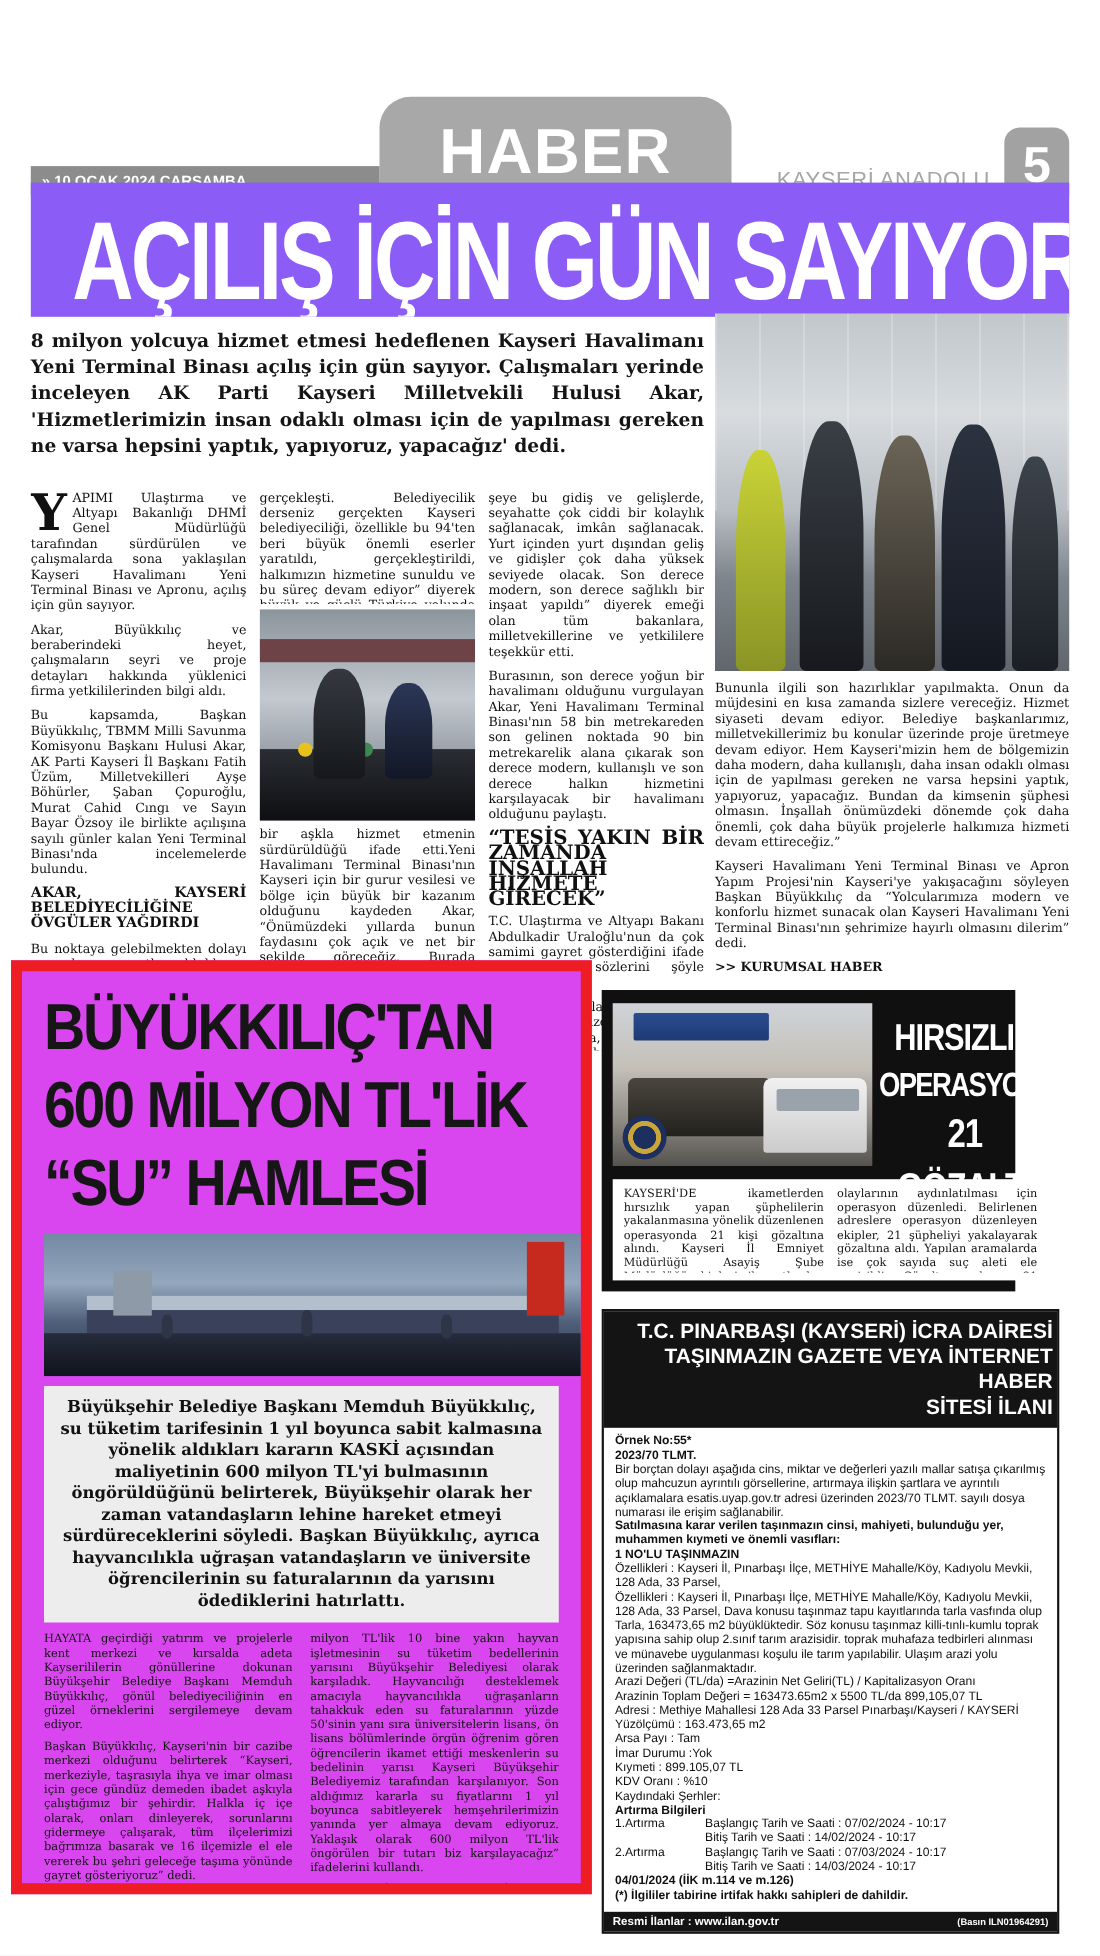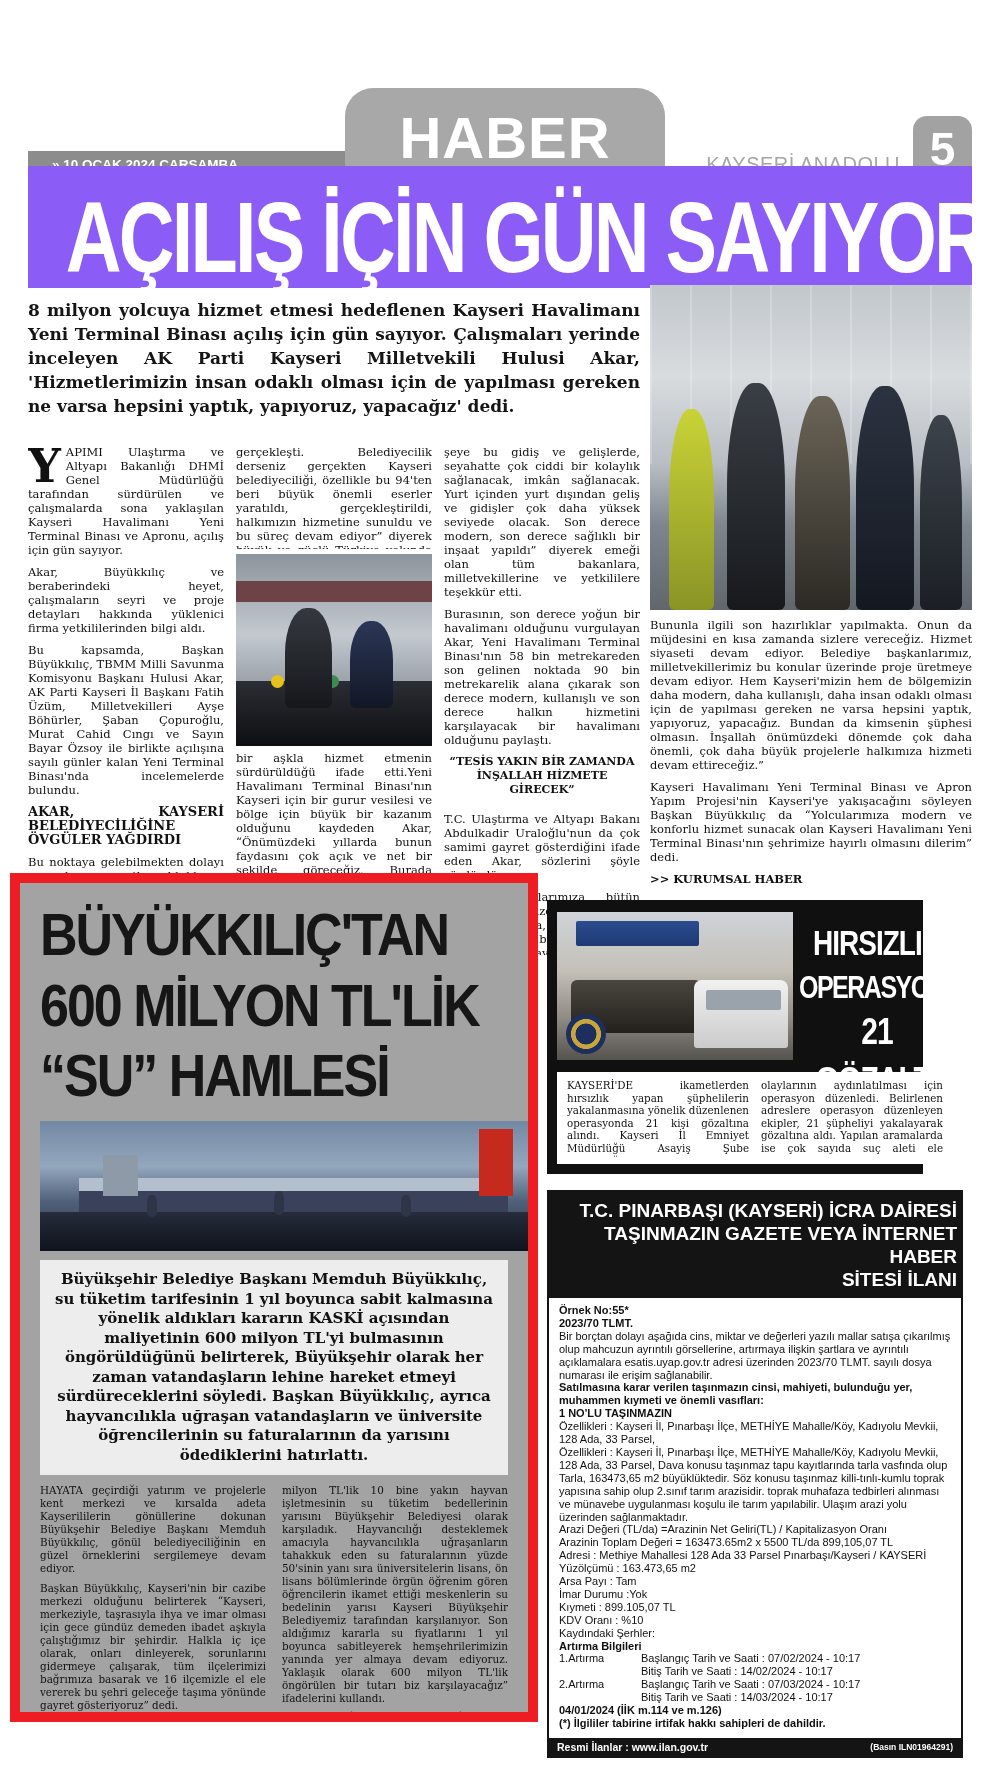--- a/index.html
+++ b/index.html
@@ -4,41 +4,41 @@
 <style>
   html,body{margin:0;padding:0;background:#e8e8e8;}
   .page{position:relative;width:1000px;height:1778px;background:#fff;overflow:hidden;
         font-family:"DejaVu Serif",serif;color:#111;}
   .abs{position:absolute;}
   
   .haber-tab{left:345px;top:88px;width:320px;height:92px;background:#a8a8a8;
              border-radius:28px 28px 0 0;text-align:center;}
   .haber-tab span{font:900 58px/100px "Liberation Sans",sans-serif;color:#fff;letter-spacing:1px;}
   .date-bar{left:28px;top:151px;width:317px;height:27px;background:#8c8c8c;color:#fff;
-            font:700 13.5px/27px "Liberation Sans",sans-serif;padding-left:24px;box-sizing:border-box;}
+            font:700 13.5px/27px "Liberation Sans",sans-serif;padding-left:10px;box-sizing:border-box;}
   .brand{left:655px;top:152px;width:245px;text-align:right;color:#a6a6a6;
          font:400 20px/24px "Liberation Sans",sans-serif;letter-spacing:.5px;}
   .page-tab{left:913px;top:116px;width:59px;height:62px;background:#a2a2a2;border-radius:14px 14px 0 0;text-align:center;}
   .page-tab span{font:900 46px/66px "Liberation Sans",sans-serif;color:#fff;}
   .band{left:28px;top:166px;width:944px;height:122px;background:#8b5cf6;overflow:hidden;text-align:right;}
   .band span{display:block;white-space:nowrap;color:#fff;font:900 84px/118px "Liberation Sans",sans-serif;
              letter-spacing:-3px;transform:scale(.92,1.2);transform-origin:center top;}
   
   .standfirst{left:28px;top:298px;width:612px;font:700 17px/24px "DejaVu Serif",serif;text-align:justify;color:#151515;}
   .col{font:11.5px/14px "DejaVu Serif",serif;text-align:justify;overflow:hidden;}
   .col p{margin:0 0 8px 0;}
   .dropcap{float:left;font:900 46px/38px "DejaVu Serif",serif;padding:2px 5px 0 0;}
   .subhead1{font-weight:700;font-size:13px;margin:2px 0 8px 0;}
-  .subhead-c{font-weight:700;font-size:11px;text-align:center;margin:2px 0 15px 0;}
+  .subhead-c{font-weight:700;font-size:18px;margin:2px 0 5px 0;}
   .byline{font-weight:700;}
   
   .photo{overflow:hidden;position:absolute;}
   .fig{position:absolute;border-radius:45% 45% 6px 6px;}
   
-  .redbox{left:10px;top:873px;width:528px;height:849px;border:10px solid #ee1c23;background:#a3a3a3;
+  .redbox{left:10px;top:873px;width:528px;height:849px;border:10px solid #ee1c23;background:#d946ef;
           box-sizing:border-box;overflow:hidden;z-index:6;padding:16px 20px 12px 20px;}
   .red-hl{transform:scaleY(1.14);transform-origin:top left;}
   .red-hl span{display:block;font:900 52px/62px "Liberation Sans",sans-serif;letter-spacing:-2px;color:#161616;}
   .lede{background:#ededed;padding:10px 12px;font:700 15px/19.5px "DejaVu Serif",serif;text-align:center;margin-top:9px;}
   .red-cols{display:flex;gap:16px;margin-top:9px;height:345px;overflow:hidden;}
   .red-col{width:236px;font:10.4px/13px "DejaVu Serif",serif;text-align:justify;overflow:hidden;}
   .red-col p{margin:0 0 7px 0;}
   .subhead2{font-weight:700;font-size:11px;text-align:center;margin:2px 0 7px 0;}
   
   .theftbox{left:547px;top:900px;width:376px;height:274px;background:#101010;z-index:5;}

